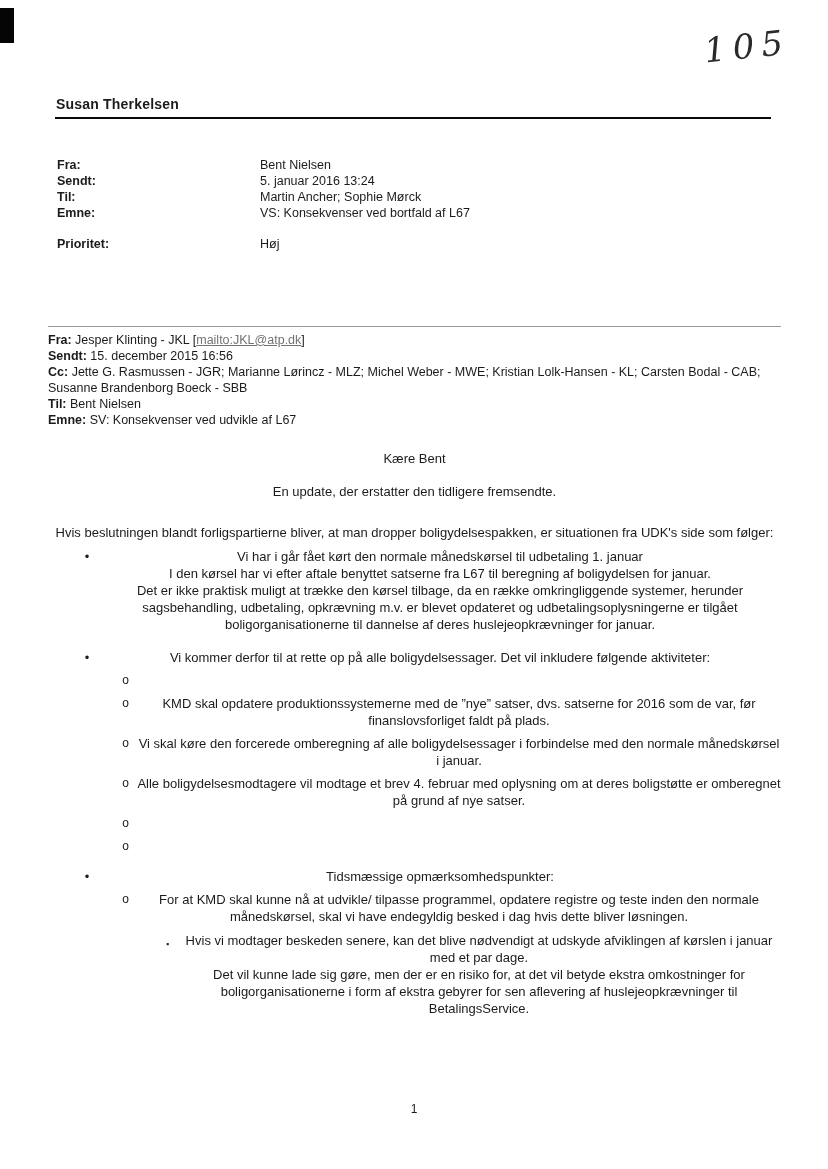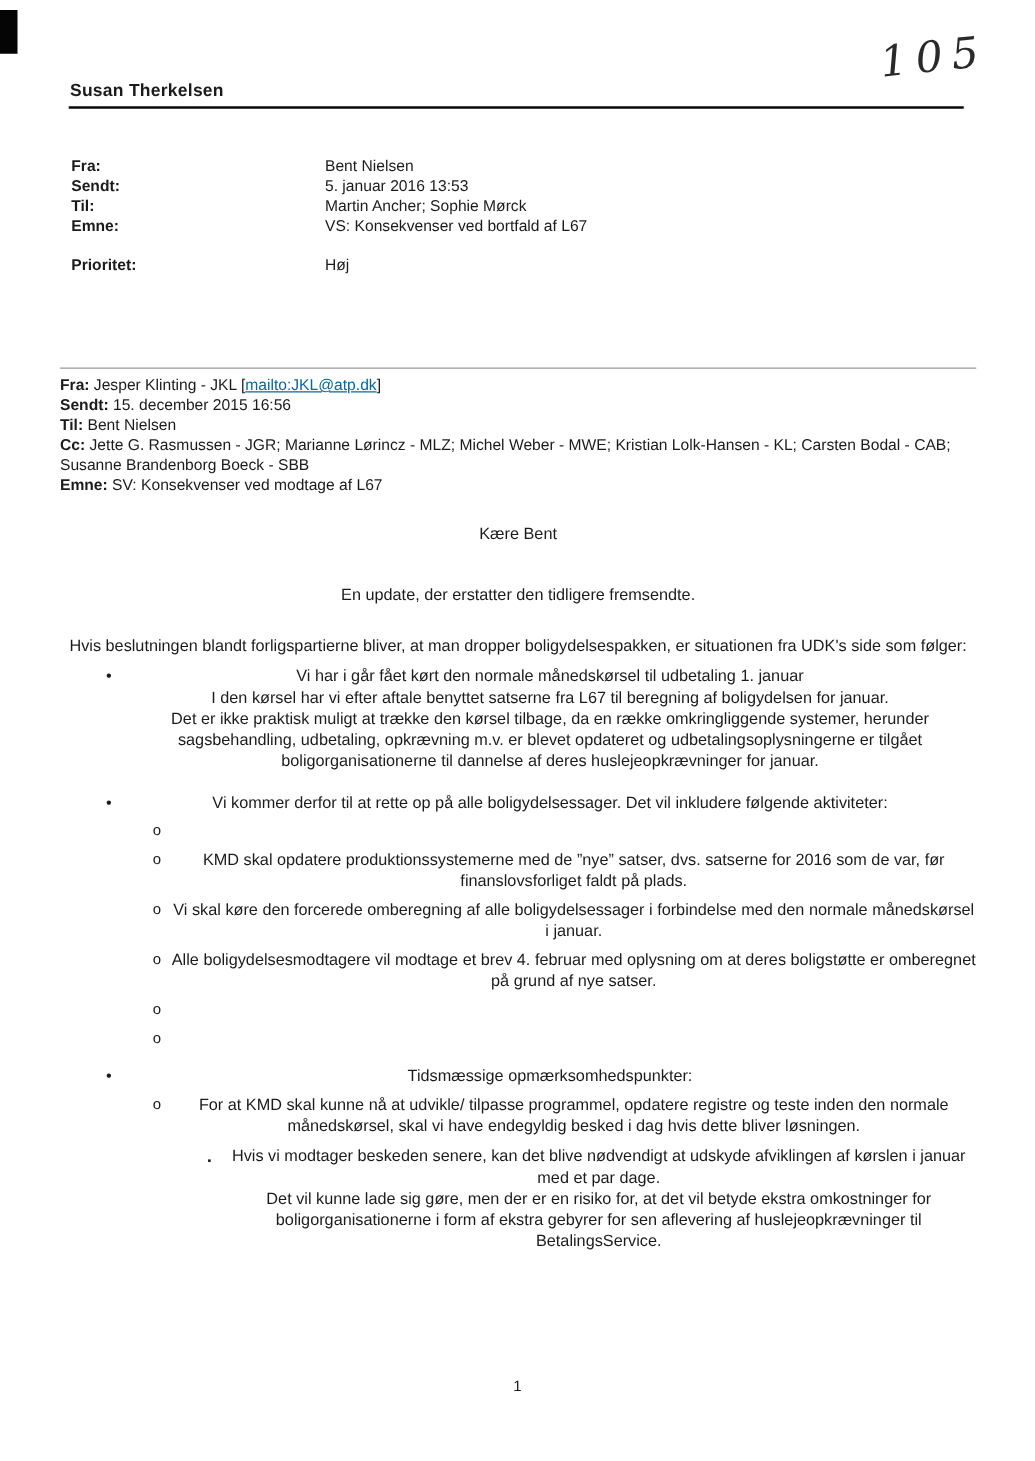--- a/index.html
+++ b/index.html
@@ -21,47 +21,47 @@
   
   .handwritten {
     position:absolute; top:26px; right:38px;
     font-family:"DejaVu Serif", serif;
     font-style:italic; font-weight:300;
     font-size:34px; color:#2a2a2a;
     letter-spacing:7px;
     transform:rotate(-6deg);
   }
 
-  .content { padding:64px 47px 0 48px; }
+  .content { padding:96px 47px 0 48px; }
 
   
   .letterhead-name { margin-left:8px; font-size:14px; font-weight:bold; letter-spacing:.2px; }
   .letterhead-rule { margin-left:7px; margin-top:5px; width:716px; border-top:2.5px solid #0a0a0a; }
 
   
   .hdr-grid { margin-left:9px; margin-top:38px; font-size:12.5px; line-height:16px; }
   .hdr-row { display:flex; }
   .hdr-label { width:203px; font-weight:bold; flex:0 0 auto; }
   .hdr-value { flex:1; }
   .hdr-priority { margin-top:15px; }
 
   
   .divider { margin-top:74px; border-top:1px solid #9a9a9a; width:100%; }
 
   
   .fwd { margin-top:5px; font-size:12.5px; line-height:16px; max-width:733px; }
   .fwd p { }
   .fwd b { font-weight:bold; }
-  .mail-link { color:#0369a1; text-decoration:underline; }
+  .mail-link { color:#737373; text-decoration:underline; }
 
   
   .body { font-size:13px; line-height:17px; max-width:733px;text-align:center; }
   .para { white-space:pre-line; }
   .greet { margin-top:22px; }
-  .intro { margin-top:32px; }
+  .intro { margin-top:16px; }
   .situation { margin-top:24px; }
 
   .bullet { display:flex; align-items:flex-start; }
   .btext { white-space:pre-line; flex:1; }
 
   .l1 { padding-left:27px; }
   .l1 .marker { width:24px; flex:0 0 auto; }
   .l2 { padding-left:66px; }
   .l2 .marker { width:23px; flex:0 0 auto; font-size:12px; }
   .l3 { padding-left:110px; }
@@ -92,44 +92,44 @@
     <div class="letterhead-name">Susan Therkelsen</div>
     <div class="letterhead-rule"></div>
 
     <div class="hdr-grid">
       <div class="hdr-row">
         <span class="hdr-label">Fra:</span>
         <span class="hdr-value">Bent Nielsen</span>
       </div>
       <div class="hdr-row">
         <span class="hdr-label">Sendt:</span>
-        <span class="hdr-value">5. januar 2016 13:53</span>
+        <span class="hdr-value">5. januar 2016 13:24</span>
       </div>
       <div class="hdr-row">
         <span class="hdr-label">Til:</span>
         <span class="hdr-value">Martin Ancher; Sophie Mørck</span>
       </div>
       <div class="hdr-row">
         <span class="hdr-label">Emne:</span>
         <span class="hdr-value">VS: Konsekvenser ved bortfald af L67</span>
       </div>
       <div class="hdr-row hdr-priority">
         <span class="hdr-label">Prioritet:</span>
         <span class="hdr-value">Høj</span>
       </div>
     </div>
 
     <div class="divider"></div>
 
     <div class="fwd">
       <p><b>Fra:</b><span> Jesper Klinting - JKL [</span><span class="mail-link">mailto:JKL@atp.dk</span><span>]</span></p>
       <p><b>Sendt:</b><span> 15. december 2015 16:56</span></p>
+      <p><b>Cc:</b><span> Jette G. Rasmussen - JGR; Marianne Lørincz - MLZ; Michel Weber - MWE; Kristian Lolk-Hansen - KL; Carsten Bodal - CAB; Susanne Brandenborg Boeck - SBB</span></p>
       <p><b>Til:</b><span> Bent Nielsen</span></p>
-      <p><b>Cc:</b><span> Jette G. Rasmussen - JGR; Marianne Lørincz - MLZ; Michel Weber - MWE; Kristian Lolk-Hansen - KL; Carsten Bodal - CAB; Susanne Brandenborg Boeck - SBB</span></p>
-      <p><b>Emne:</b><span> SV: Konsekvenser ved modtage af L67</span></p>
+      <p><b>Emne:</b><span> SV: Konsekvenser ved udvikle af L67</span></p>
     </div>
 
     <div class="body">
 
       <p class="para greet">Kære Bent</p>
       <p class="para intro">En update, der erstatter den tidligere fremsendte.</p>
       <p class="para situation">Hvis beslutningen blandt forligspartierne bliver, at man dropper boligydelsespakken, er situationen fra UDK's side som følger:</p>
 
       <div class="bullet l1 b-first">
         <span class="marker">•</span>

